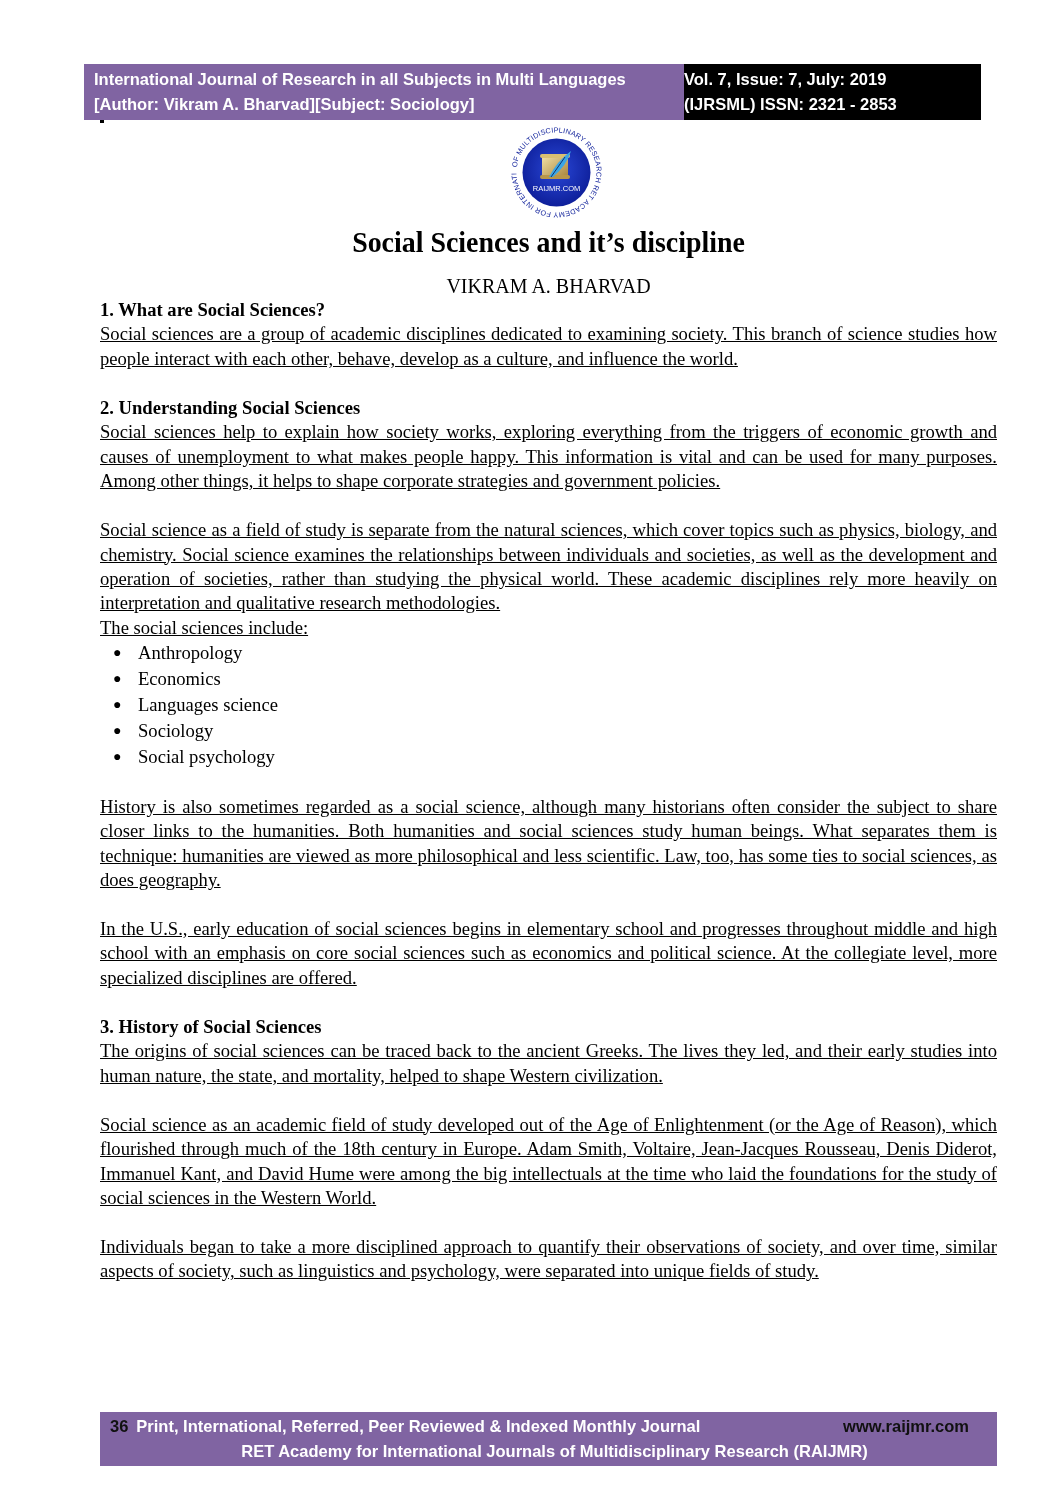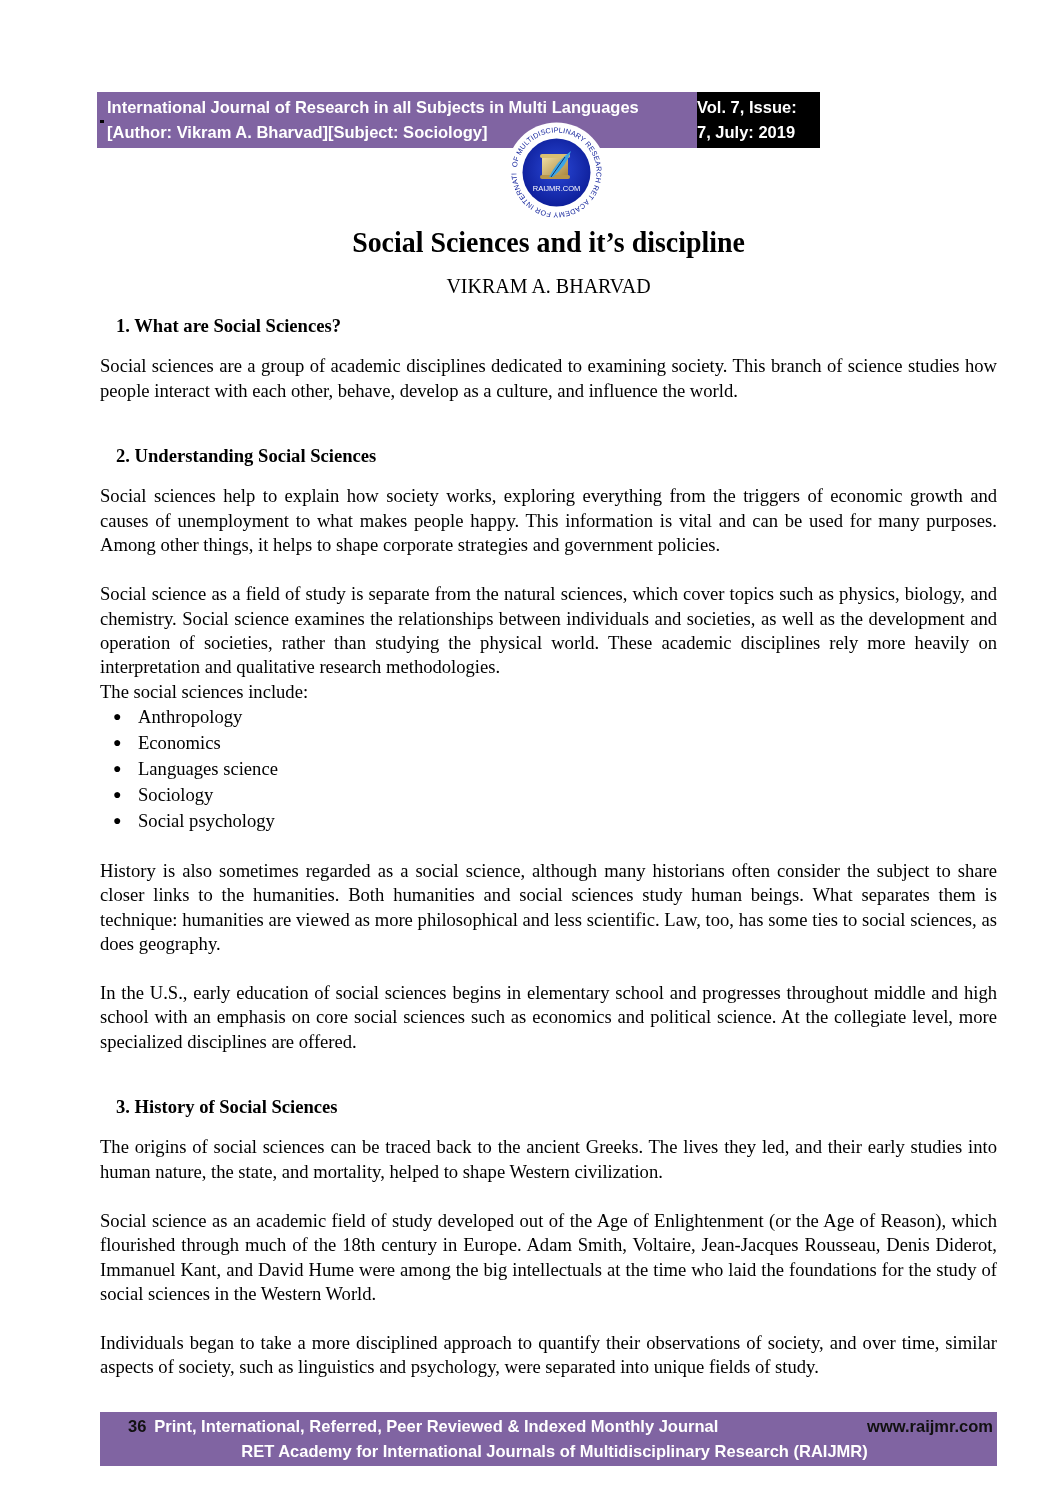--- a/index.html
+++ b/index.html
@@ -1,45 +1,45 @@
 <!DOCTYPE html>
 <html><head>
 <meta charset="utf-8">
 <style>
   html, body { margin: 0; padding: 0; background: #ffffff; }
   body { width: 1059px; height: 1497px; position: relative; overflow: hidden; }
   .page { position: absolute; left: 0; top: 0; width: 1059px; height: 1497px; background: #fff; }
 
-  .header { position: absolute; left: 97px; top: 64px; width: 723px; height: 56px; display: flex; margin-top: 28px; }
+  .header { position: absolute; left: 84px; top: 64px; width: 897px; height: 56px; display: flex; }
   .header-left { background: #8064a2; width: 600px; height: 56px; box-sizing: border-box; padding: 3px 0 0 10px;
     font-family: "Liberation Sans", sans-serif; font-weight: bold; color: #ffffff; font-size: 16.5px; line-height: 25px; }
   .header-right { background: #000000; flex: 1; height: 56px; box-sizing: border-box; padding: 3px 11px 0 0; text-align: left;
     font-family: "Liberation Sans", sans-serif; font-weight: bold; color: #ffffff; font-size: 16.5px; line-height: 25px; }
   .header-mark { position: absolute; left: 100px; top: 120px; width: 4px; height: 3px; background: #000; }
 
   .logo { position: absolute; left: 505px; top: 121px; width: 103px; height: 103px; }
 
   .title { position: absolute; left: 100px; top: 222px; width: 897px; text-align: center;
     font-family: "Liberation Serif", serif; font-weight: bold; font-size: 30px; line-height: 40px; color: #000;
     transform: scaleX(0.93); transform-origin: center; }
   .author { position: absolute; left: 100px; top: 274px; width: 897px; text-align: center;
     font-family: "Liberation Serif", serif; font-size: 20px; line-height: 24px; color: #000; }
 
   .body { position: absolute; left: 100px; top: 298px; width: 897px;
     font-family: "Liberation Serif", serif; font-size: 18.6px; line-height: 24.45px; color: #000; }
-  .body p { margin: 0; text-align: justify; }
+  .body p { margin: 0; text-align: justify; text-decoration: underline; }
   .body .gap { height: 24.45px; }
-  .body h2 { margin: 16px; font-size: 18.6px; line-height: 24.45px; font-weight: bold; }
+  .body h2 { margin: 0; font-size: 18.6px; line-height: 24.45px; font-weight: bold; }
   .body ul { margin: 0; padding: 0 0 0 38px; list-style: none; }
   .body ul li { position: relative; line-height: 26px; }
   .body ul li .bullet { position: absolute; left: -25px; top: 0; font-size: 14px; }
 
   .footer { position: absolute; left: 100px; top: 1412px; width: 897px; height: 54px; background: #8064a2;
     font-family: "Liberation Sans", sans-serif; font-weight: bold; font-size: 16.5px; line-height: 25px; color: #fff; }
-  .footer-row1 { position: absolute; left: 10px; top: 2px; right: 4px; display: flex; justify-content: space-between; margin-left: 18px; }
+  .footer-row1 { position: absolute; left: 10px; top: 2px; right: 28px; display: flex; justify-content: space-between; }
   .footer-row1 .num { color: #111; margin-right: 8px; }
   .footer-row1 .url { color: #111; }
   .footer-row2 { position: absolute; left: 12px; right: 0; top: 27px; text-align: center; }
 </style>
 </head>
 <body>
 
 <div class="page">
 
   <div class="header">

